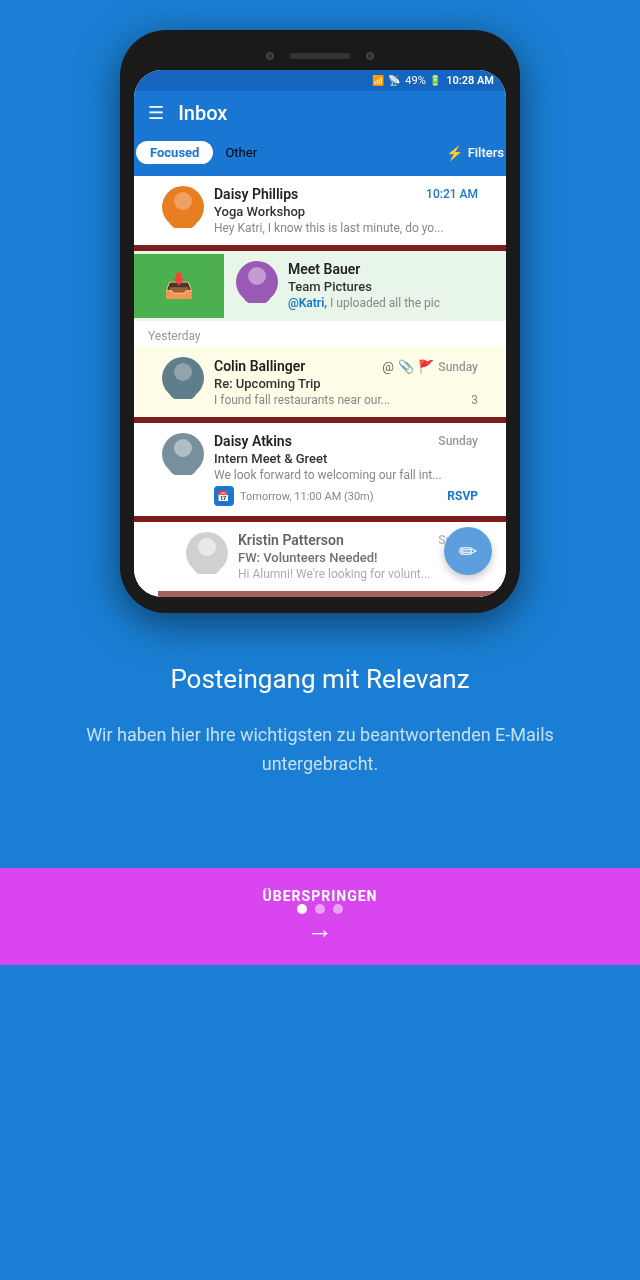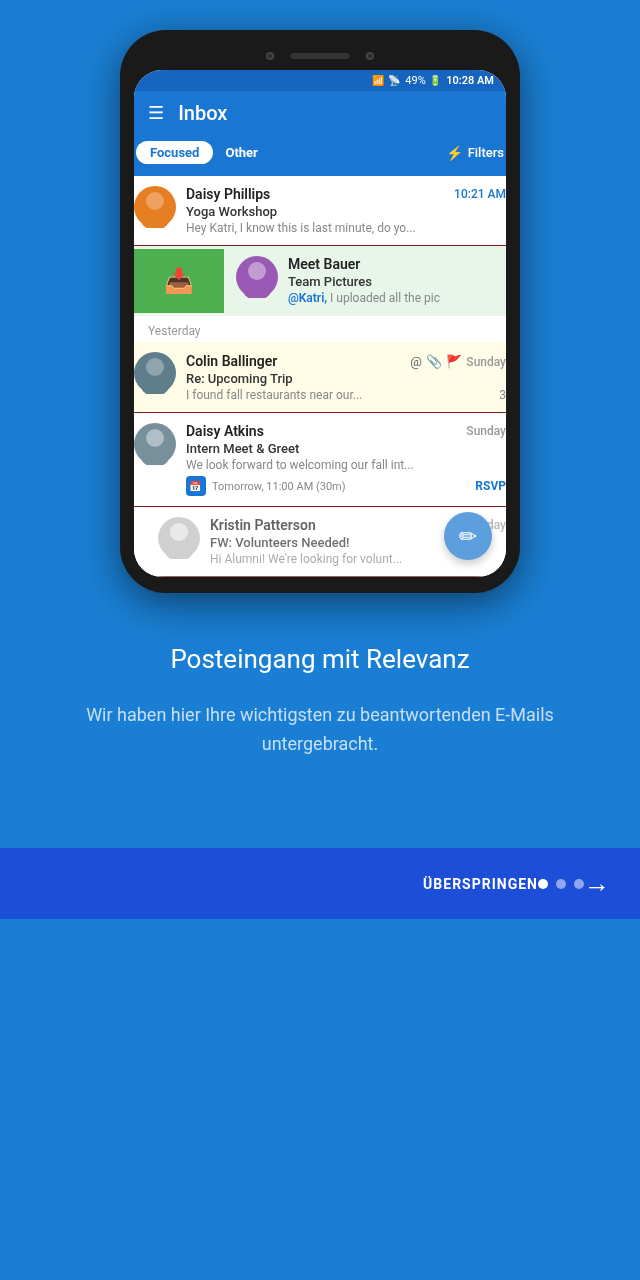--- a/index.html
+++ b/index.html
@@ -94,23 +94,23 @@
     }
     .tab-focused {
       background: #fff;
       color: #1976d2;
       border-radius: 20px;
       padding: 4px 14px;
       font-size: 13px;
       font-weight: 700;
     }
     .tab-other {
-      color: #ffffff;
+      color: #000000;
       font-size: 13px;
-      font-weight: 700;
+      font-weight: 400;
     }
     .filters-btn {
       margin-left: auto;
       display: flex;
       align-items: center;
       gap: 4px;
       color: #fff;
       font-size: 13px;
       font-weight: 500;
     }
@@ -118,22 +118,22 @@
       font-size: 14px;
     }
 
     
     .email-list {
       background: #fff;
     }
     .email-item {
       display: flex;
       align-items: flex-start;
-      padding: 10px 0;
-      border-bottom: 1px solid #7f1d1d;
+      padding: 10px 28px;
+      border-bottom: 6px solid #7f1d1d;
       position: relative;
     }
     .email-item.highlighted {
       background: #fffde7;
     }
 
     .email-content {
       flex: 1;
       min-width: 0;
     }
@@ -255,25 +255,26 @@
     }
     .promo-desc {
       font-size: 18px;
       color: rgba(255,255,255,0.75);
       line-height: 1.6;
       margin-bottom: 60px;
     }
 
     
     .bottom-nav {
-      background: #1d4ed8;
+      background: #d946ef;
       padding: 20px 30px 20px;
       display: flex;
       align-items: center;
-      justify-content: flex-end;
+      justify-content: flex-start;
+      flex-direction: column;
     }
     .skip-btn {
       font-size: 14px;
       font-weight: 700;
       color: #fff;
       letter-spacing: 1px;
     }
     .dots-row {
       display: flex;
       gap: 8px;

